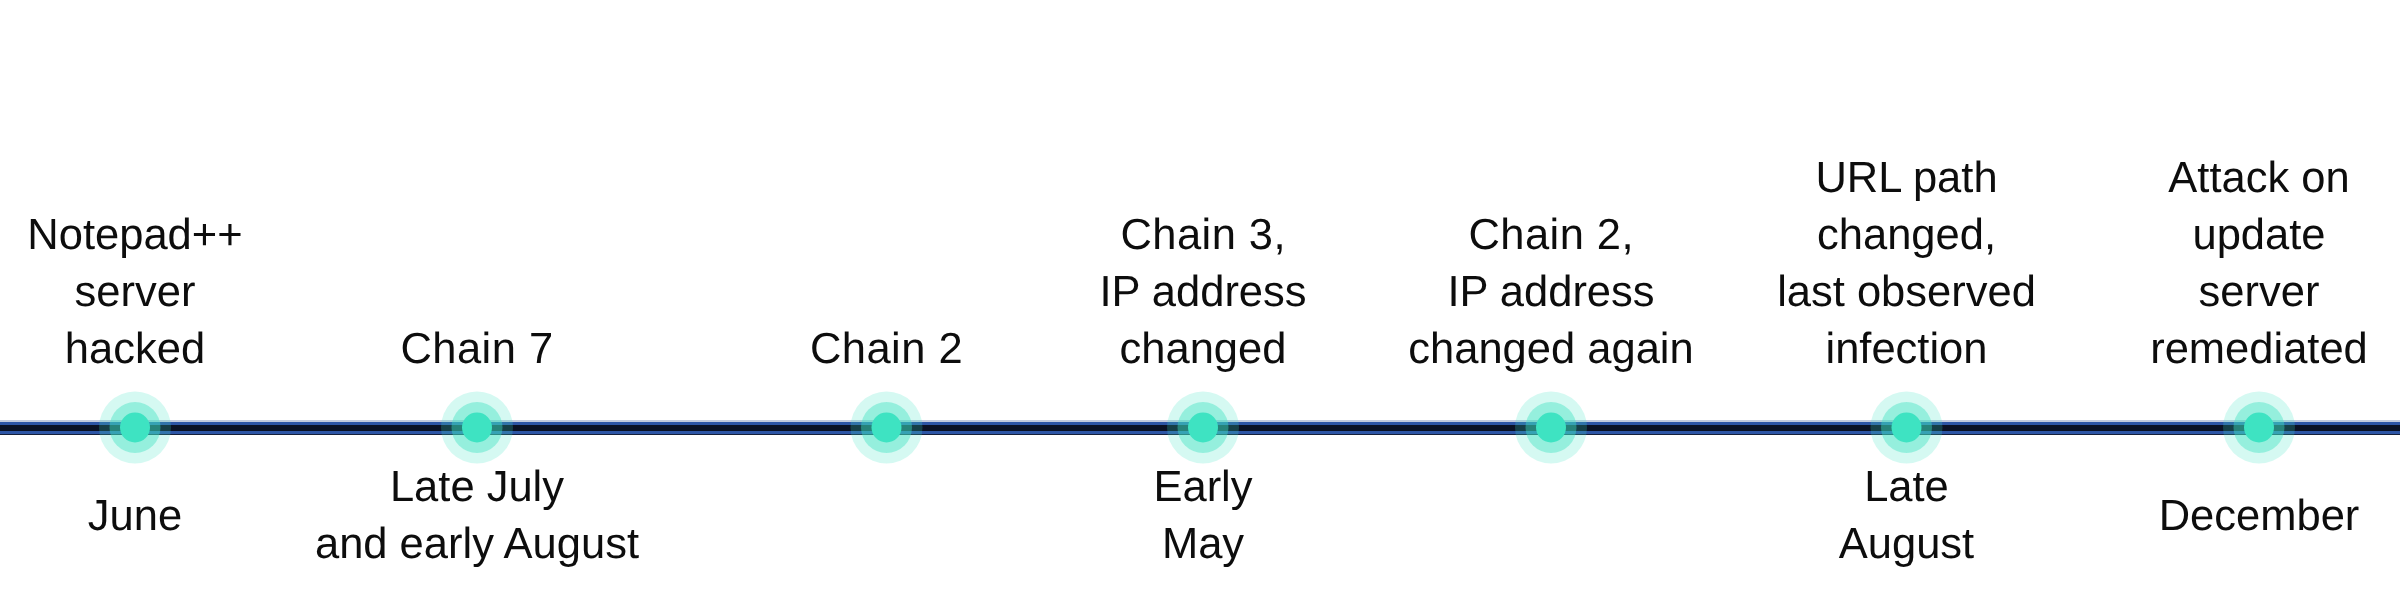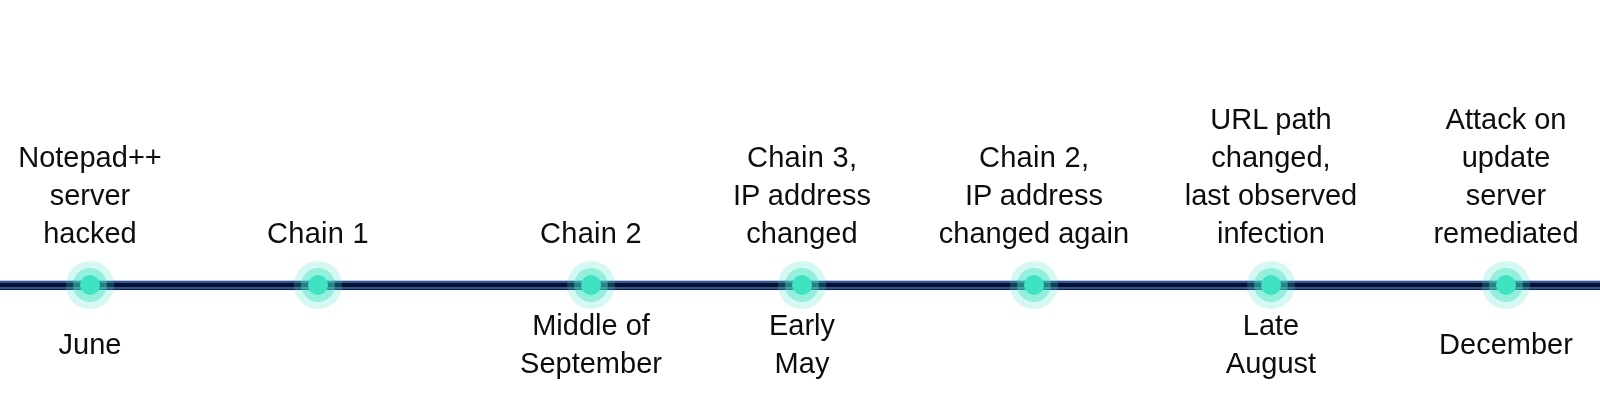--- a/index.html
+++ b/index.html
@@ -109,37 +109,37 @@
 hacked</span></div>
     <div class="marker">
         <span class="ring outer"></span>
         <span class="ring mid"></span>
         <span class="core"></span>
       </div>
     <div class="date-label">June</div>
   </div>
 
   <div class="event" style="left:318px">
-    <div class="top-label"><span class="bold">Chain 1</span><span></span></div>
+    <div class="top-label"><span class="bold">Chain 7</span><span></span></div>
     <div class="marker">
         <span class="ring outer"></span>
         <span class="ring mid"></span>
         <span class="core"></span>
       </div>
+    <div class="date-label">Late July
+and early August</div>
   </div>
 
   <div class="event" style="left:591px">
     <div class="top-label"><span class="bold">Chain 2</span><span></span></div>
     <div class="marker">
         <span class="ring outer"></span>
         <span class="ring mid"></span>
         <span class="core"></span>
       </div>
-    <div class="date-label">Middle of
-September</div>
   </div>
 
   <div class="event" style="left:802px">
     <div class="top-label"><span class="bold">Chain 3</span><span>,
 IP address
 changed</span></div>
     <div class="marker">
         <span class="ring outer"></span>
         <span class="ring mid"></span>
         <span class="core"></span>

